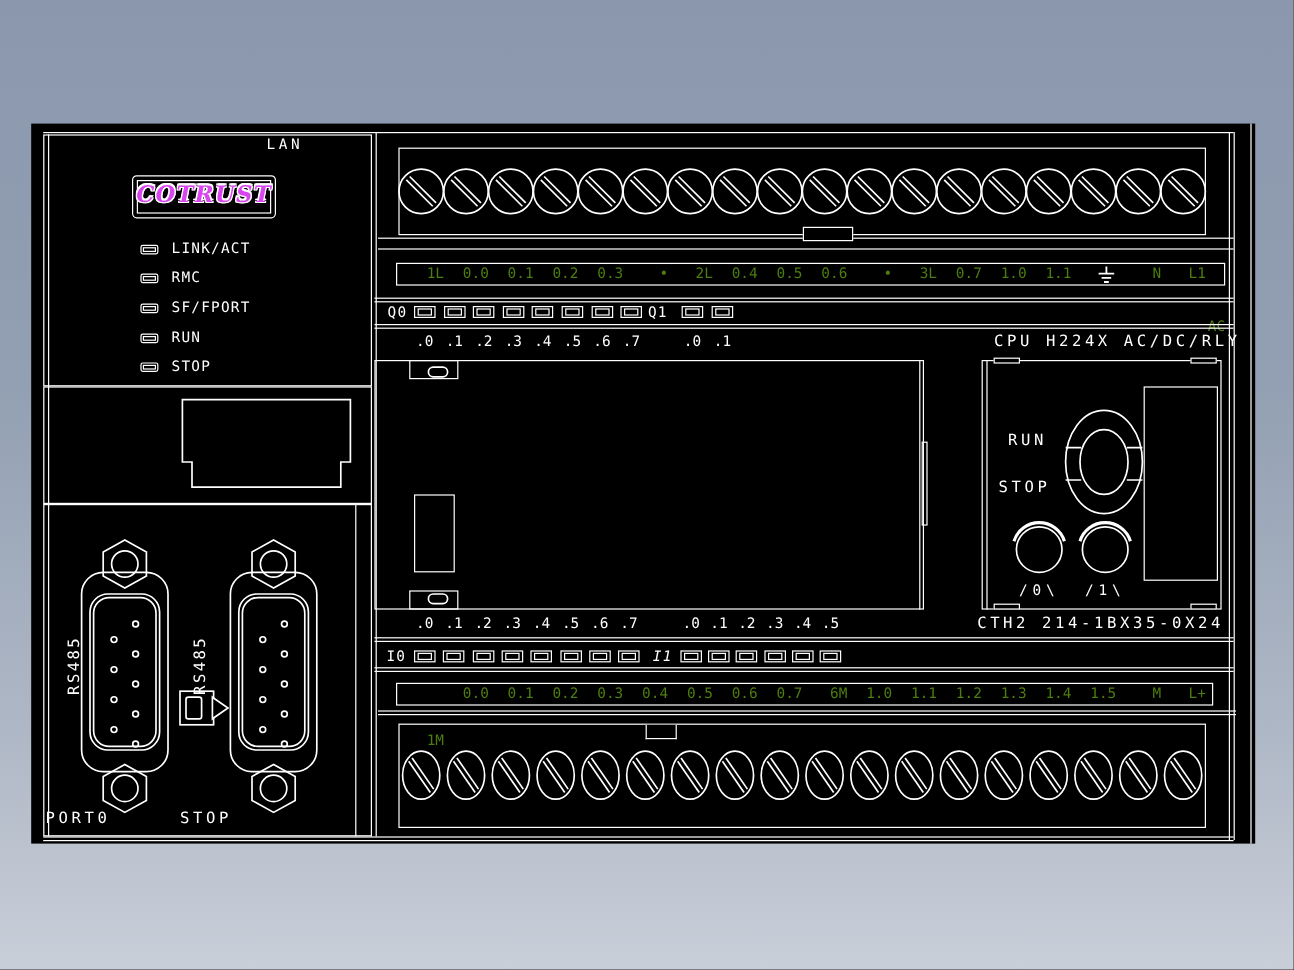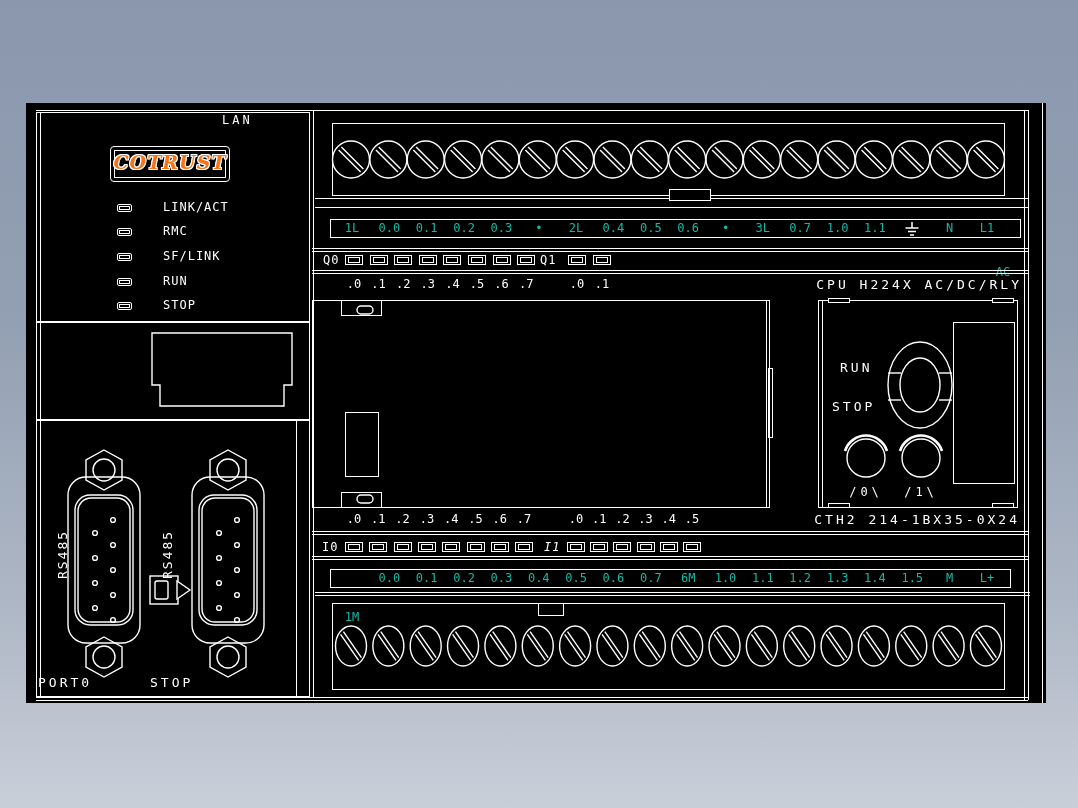--- a/index.html
+++ b/index.html
@@ -7,36 +7,36 @@
          background:linear-gradient(180deg,#8a97ad 0%,#93a0b3 40%,#aeb7c5 75%,#c9cfd9 100%);}
   .canvas{position:absolute;left:26px;top:103px;width:1020px;height:600px;background:#000;
           color:#fff;font-family:"DejaVu Sans Mono",monospace;}
   .box{position:absolute;border:1px solid #fff;box-sizing:border-box;background:transparent;}
   .blackbox{position:absolute;border:1px solid #fff;box-sizing:border-box;background:#000;}
   .hline{position:absolute;height:0;border-top:1px solid #fff;}
   .vline{position:absolute;width:0;border-left:1px solid #fff;}
   .cad-text{position:absolute;font-size:12px;letter-spacing:2px;white-space:nowrap;color:#fff;}
   .big{font-size:13px;letter-spacing:3px;}
   .center{text-align:center;}
-  .term-label{position:absolute;width:36px;text-align:center;top:0;line-height:17px;
-              font-size:12px;letter-spacing:0;color:#14b8a6;}
+  .term-label{position:absolute;width:36px;text-align:right;top:0;line-height:17px;
+              font-size:12px;letter-spacing:0;color:#4d7c0f;}
   .num{position:absolute;width:28px;text-align:center;font-size:12px;letter-spacing:0;color:#fff;}
   .io-led{position:absolute;width:18px;height:10px;border:1px solid #fff;box-sizing:border-box;}
   .io-led::after{content:"";position:absolute;left:2px;right:2px;top:1px;bottom:1px;border:1px solid #fff;}
   .st-row{position:absolute;left:91px;height:16px;}
   .st-led{position:absolute;left:0;top:4px;width:15px;height:8px;border:1px solid #fff;
           border-radius:2px;box-sizing:border-box;}
   .st-led::after{content:"";position:absolute;left:1px;right:1px;top:1px;bottom:1px;border:1px solid #fff;}
-  .st-label{position:absolute;left:26px;top:0;font-size:12px;letter-spacing:1px;color:#fff;white-space:nowrap;margin-left:20px;}
+  .st-label{position:absolute;left:26px;top:0;font-size:12px;letter-spacing:1px;color:#fff;white-space:nowrap;}
   .logo-box{position:absolute;left:84px;top:43px;width:120px;height:36px;border:1px solid #fff;
             border-radius:4px;box-sizing:border-box;}
   .logo-inner{position:absolute;left:3px;top:3px;right:3px;bottom:3px;border:1px solid #fff;}
   .logo-text{position:absolute;left:0;right:0;top:4px;text-align:center;
              font-family:"DejaVu Serif",serif;font-style:italic;font-weight:bold;font-size:19px;
-             color:#f97316;letter-spacing:1px;
+             color:#d946ef;letter-spacing:1px;
              text-shadow:-1px -1px 0 #fff,1px -1px 0 #fff,-1px 1px 0 #fff,1px 1px 0 #fff,
                          -1px 0 0 #fff,1px 0 0 #fff,0 -1px 0 #fff,0 1px 0 #fff;}
   .rot{transform:rotate(-90deg);transform-origin:center center;}
   svg.art{position:absolute;left:0;top:0;pointer-events:none;}
   .strip{position:absolute;border:1px solid #fff;box-sizing:border-box;}
 </style>
 </head>
 <body>
 
 <div class="stage">
@@ -66,21 +66,21 @@
         <div class="st-row" style="top: 97px;">
           <span class="st-led"></span>
           <span class="st-label">LINK/ACT</span>
         </div>
         <div class="st-row" style="top: 121px;">
           <span class="st-led"></span>
           <span class="st-label">RMC</span>
         </div>
         <div class="st-row" style="top: 146px;">
           <span class="st-led"></span>
-          <span class="st-label">SF/LINK</span>
+          <span class="st-label">SF/FPORT</span>
         </div>
         <div class="st-row" style="top: 171px;">
           <span class="st-led"></span>
           <span class="st-label">RUN</span>
         </div>
         <div class="st-row" style="top: 195px;">
           <span class="st-led"></span>
           <span class="st-label">STOP</span>
         </div>
       </div>
@@ -170,21 +170,21 @@
         <span class="num" style="left: 459.8px; top: 409px;">.6</span>
         <span class="num" style="left: 484.1px; top: 409px;">.7</span>
         <span class="num" style="left: 536px; top: 409px;">.0</span>
         <span class="num" style="left: 559.2px; top: 409px;">.1</span>
         <span class="num" style="left: 582.4px; top: 409px;">.2</span>
         <span class="num" style="left: 605.6px; top: 409px;">.3</span>
         <span class="num" style="left: 628.8px; top: 409px;">.4</span>
         <span class="num" style="left: 652px; top: 409px;">.5</span>
       </div>
 
-    <div class="cad-text big" style="right:24px;top:174px;">CPU H224X AC/DC/RLY</div>
+    <div class="cad-text big" style="right:12px;top:174px;">CPU H224X AC/DC/RLY</div>
 
     <div class="box" style="left:286px;top:197px;width:458px;height:208px;"></div>
     <div class="vline" style="left:740px;top:197px;height:208px;"></div>
     <div class="box" style="left:315px;top:197px;width:41px;height:16px;"></div>
     <div class="box" style="left:315px;top:389px;width:41px;height:16px;"></div>
     <div class="box" style="left:319px;top:309px;width:34px;height:65px;"></div>
     <div class="box" style="left:742px;top:265px;width:5px;height:70px;"></div>
 
     <div class="box" style="left:792px;top:197px;width:200px;height:208px;"></div>
     <div class="vline" style="left:796px;top:197px;height:208px;"></div>

